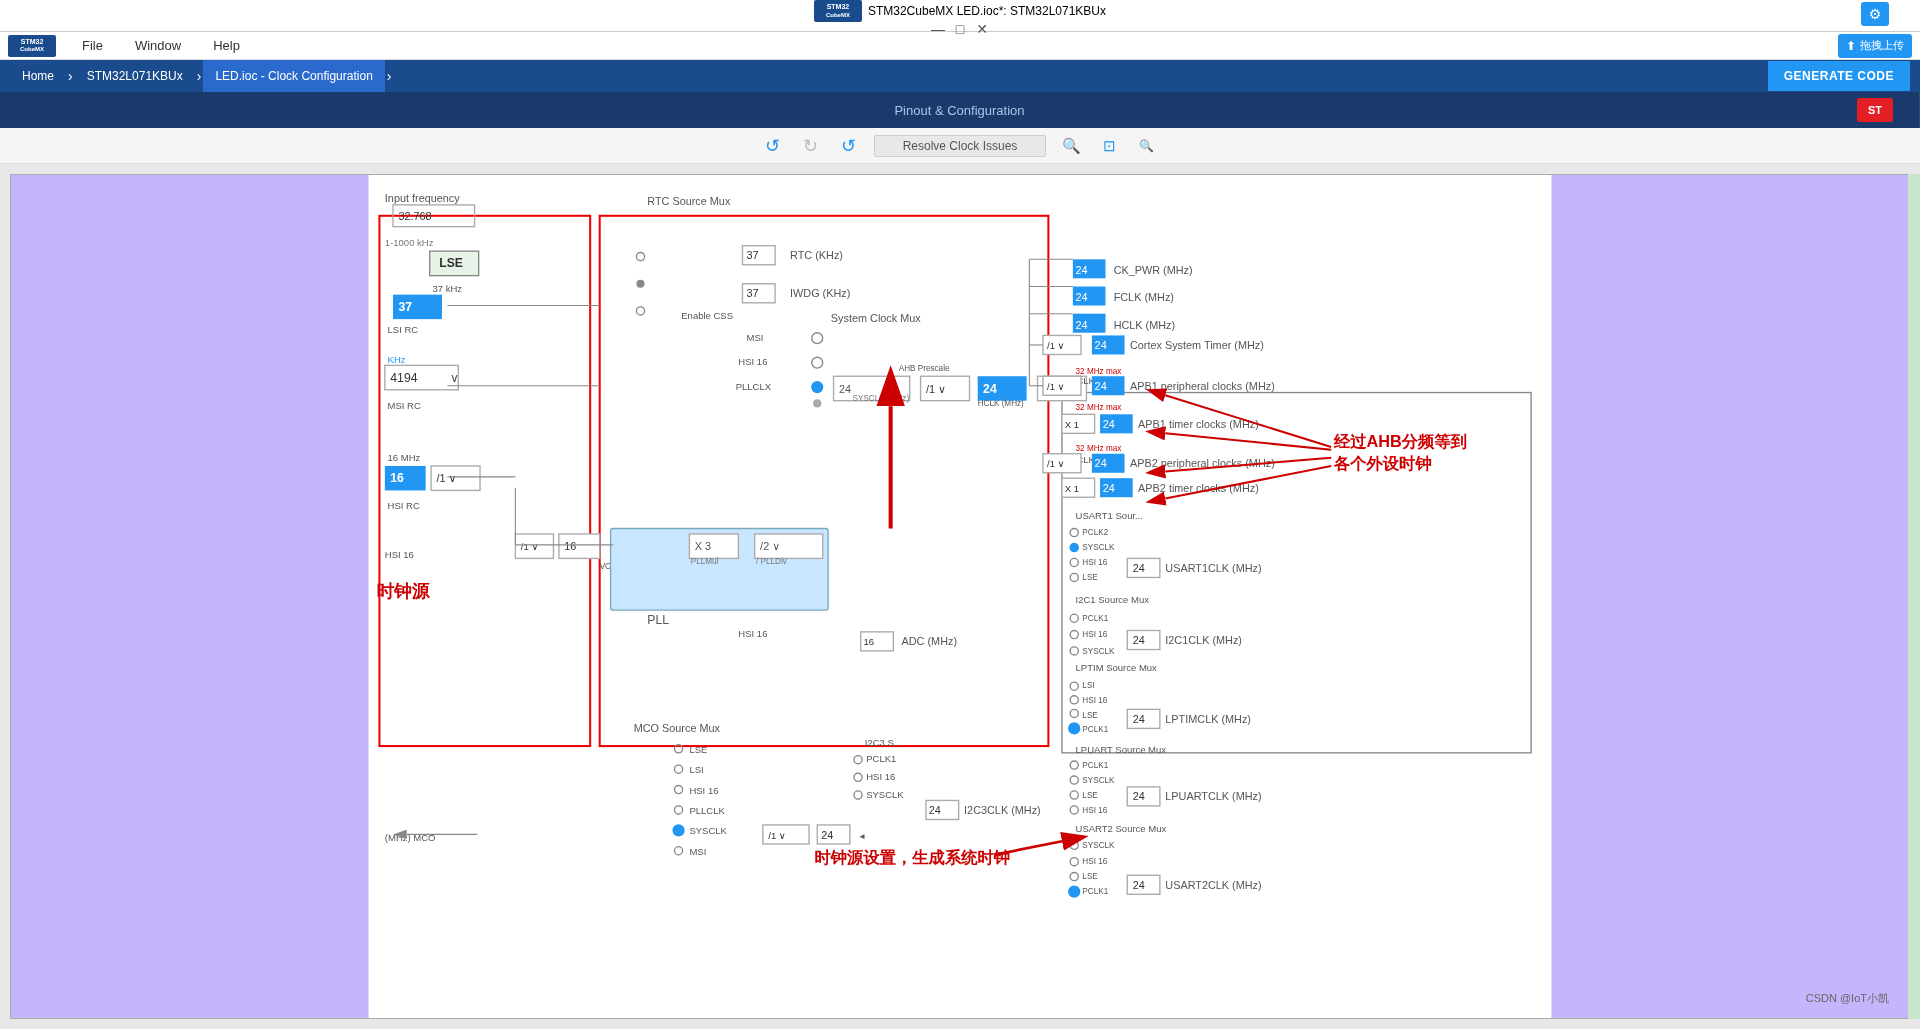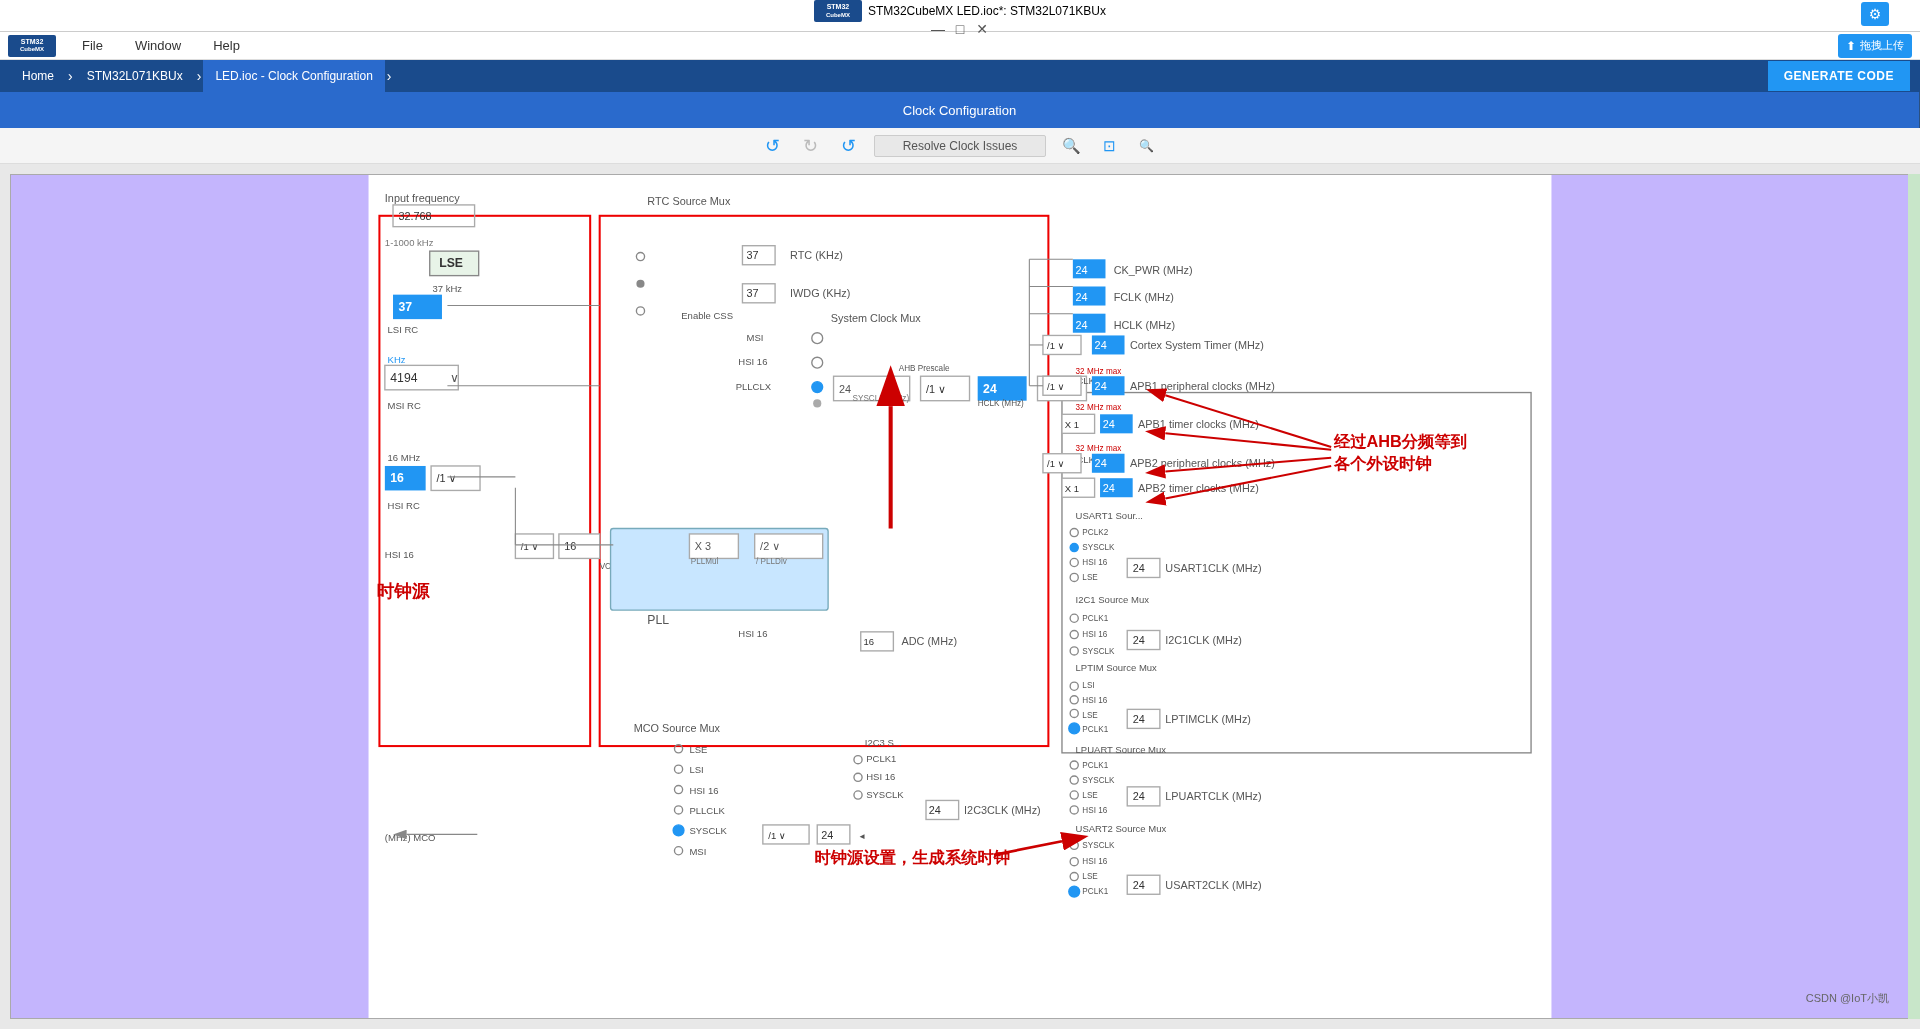--- a/index.html
+++ b/index.html
@@ -231,22 +231,22 @@
     <span class="breadcrumb-arrow">›</span>
   </div>
   <div class="breadcrumb-item">
     <span class="breadcrumb-label active">LED.ioc - Clock Configuration</span>
     <span class="breadcrumb-arrow">›</span>
   </div>
   <button id="generate-btn">GENERATE CODE</button>
 </div>
 
 <div id="tabbar">
-  <div class="tab active">
-    <span>Clock Configuration</span>
+  <div class="tab">
+    <span>Pinout &amp; Configuration</span>
   </div>
 </div>
 
 <div id="toolbar">
   <div class="tool-icon-btn" style="font-size:18px;">↺</div>
   <div class="tool-icon-btn disabled" style="font-size:18px; color:#bbb;">↻</div>
   <div class="tool-icon-btn" style="font-size:18px;">↺</div>
   <button class="resolve-btn">Resolve Clock Issues</button>
   <div class="tool-icon-btn" style="font-size:15px;">🔍</div>
   <div class="tool-icon-btn" style="font-size:15px;">⊡</div>

